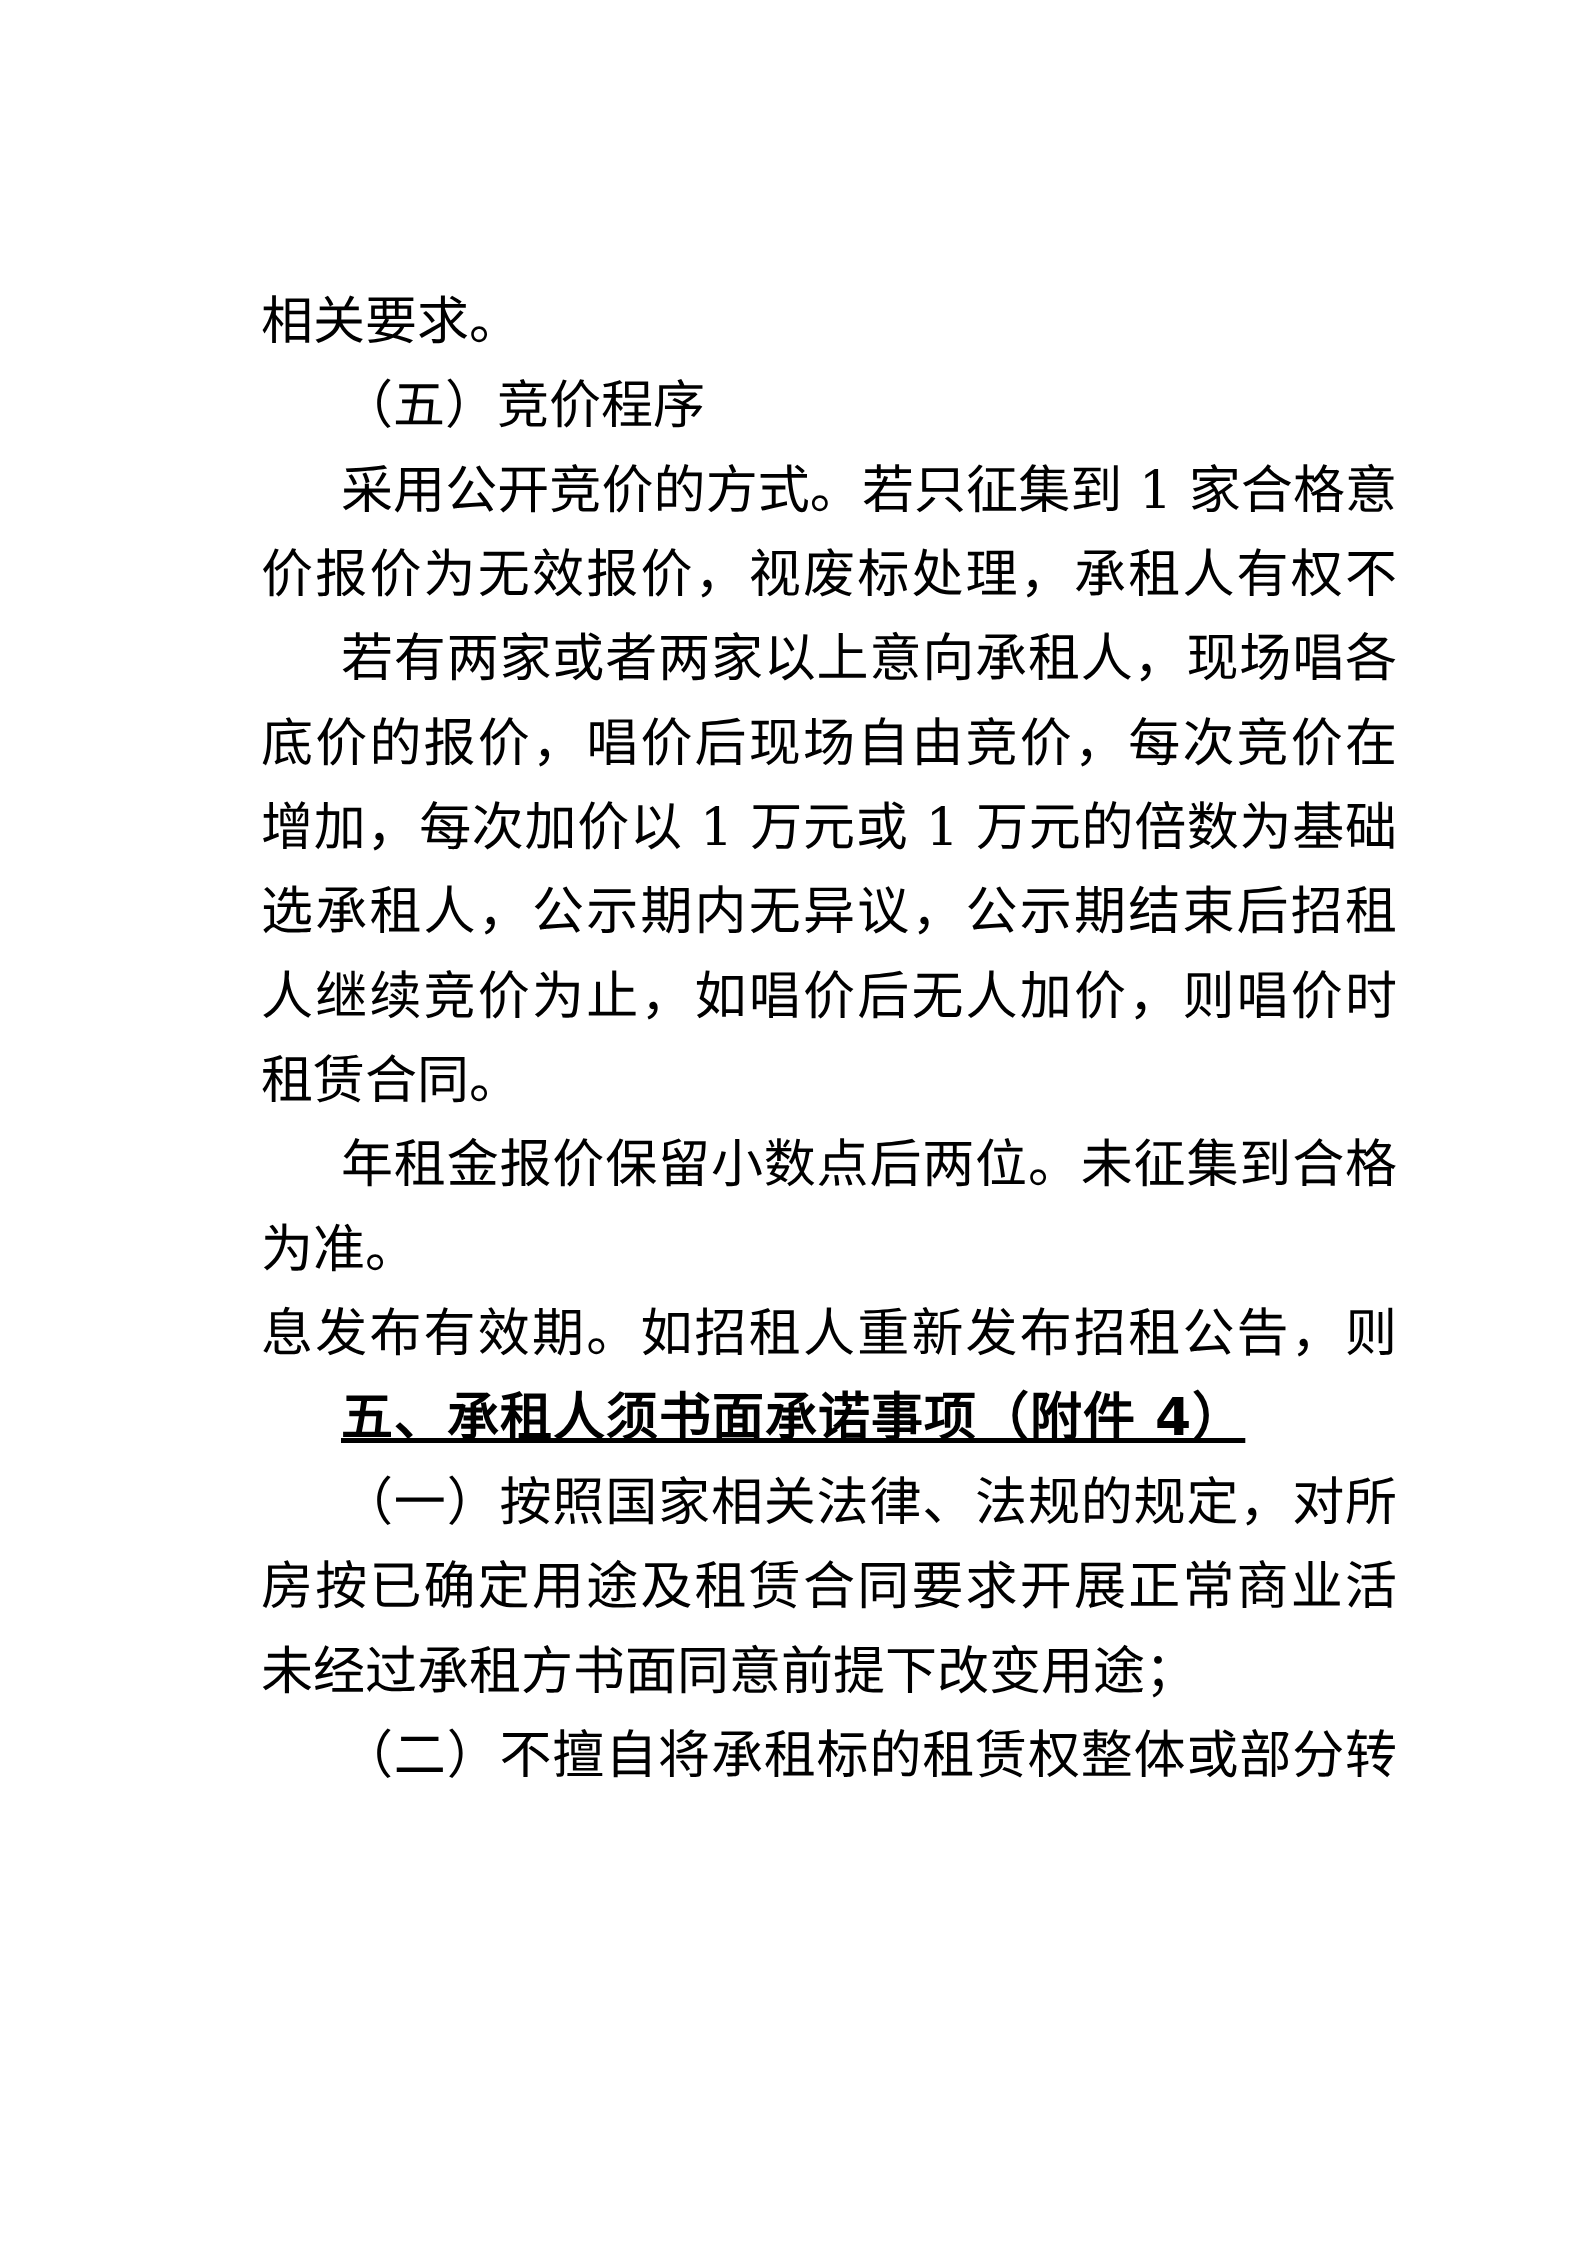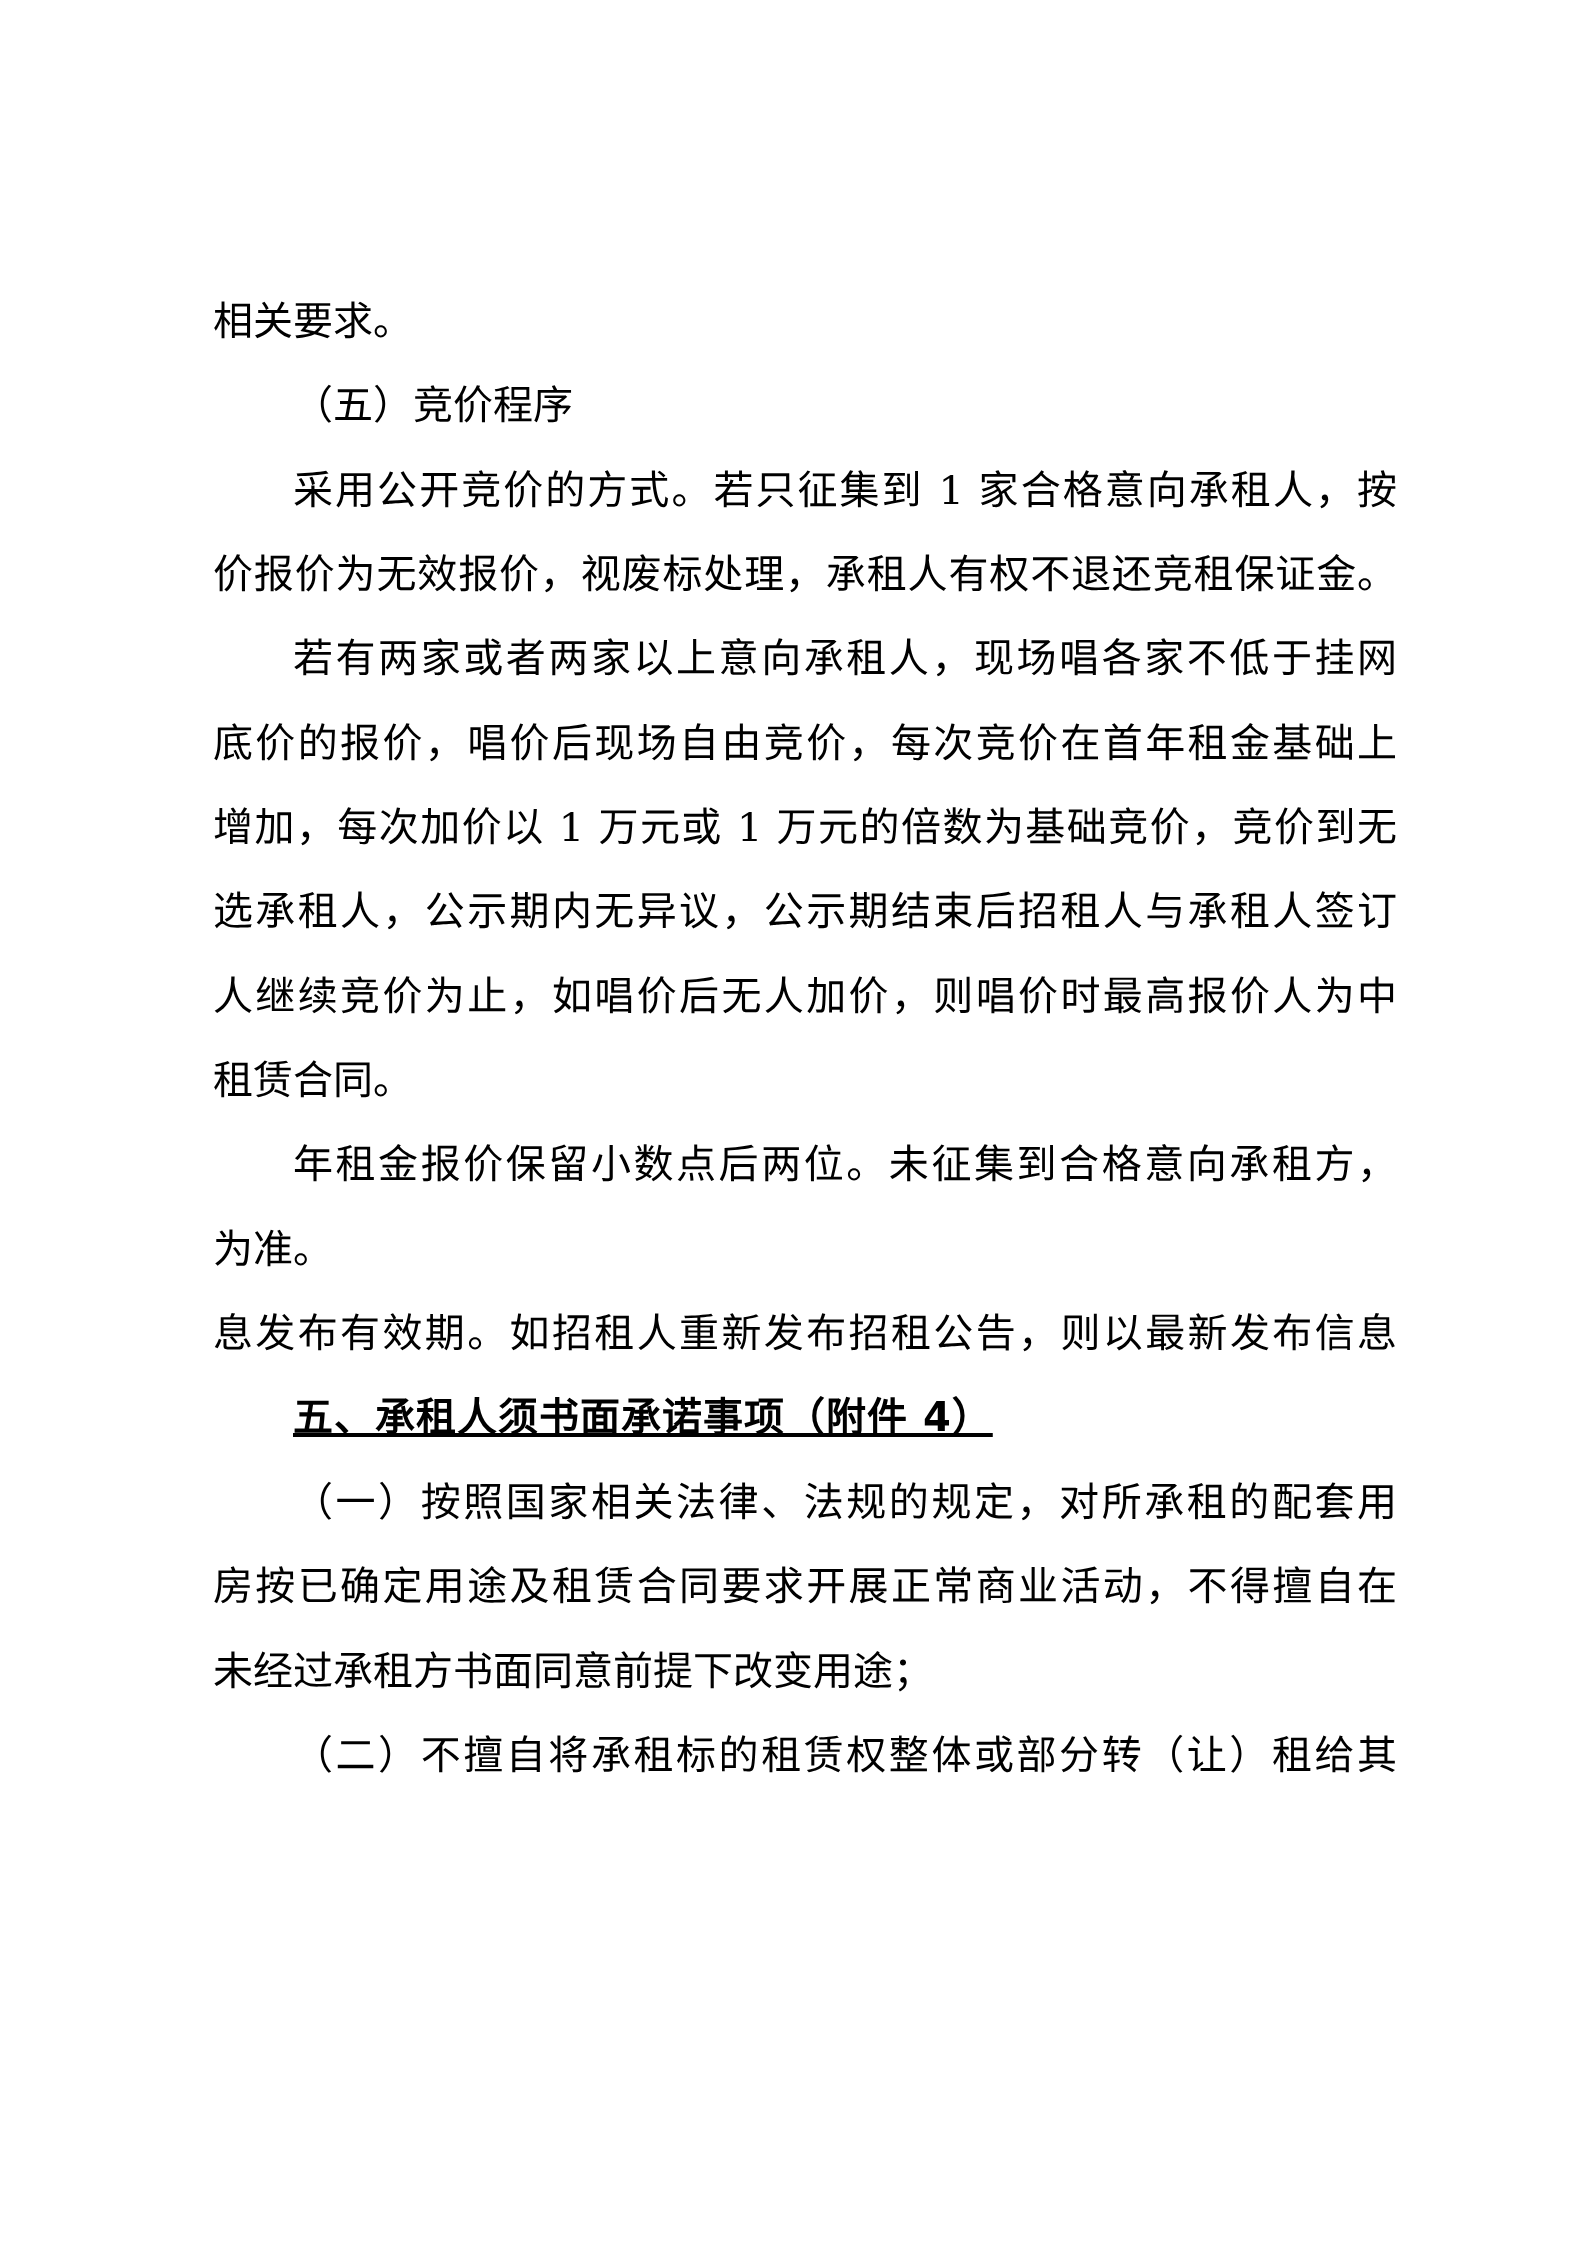--- a/index.html
+++ b/index.html
@@ -16,27 +16,28 @@
     font-family: "DejaVu Serif", "Liberation Serif", serif;
   }
   .text-block {
     position: absolute;
     left: 213px;
     top: 279px;
     width: 1184px;
     color: #000000;
   }
   .doc-line {
-    font-size: 40px;
+    font-size: 52px;
     line-height: 84.35px;
     height: 84.35px;
     color: #000000;
     text-align: justify;
     white-space: normal;
     overflow: hidden;
+    margin-left: 48px;
   }
   .doc-line.justify {
     text-align-last: justify;
   }
   .doc-line.indent {
     text-indent: 80px;
   }
   .doc-line.bold {
     font-weight: bold;
     font-family: "DejaVu Sans", "Liberation Sans", sans-serif;

